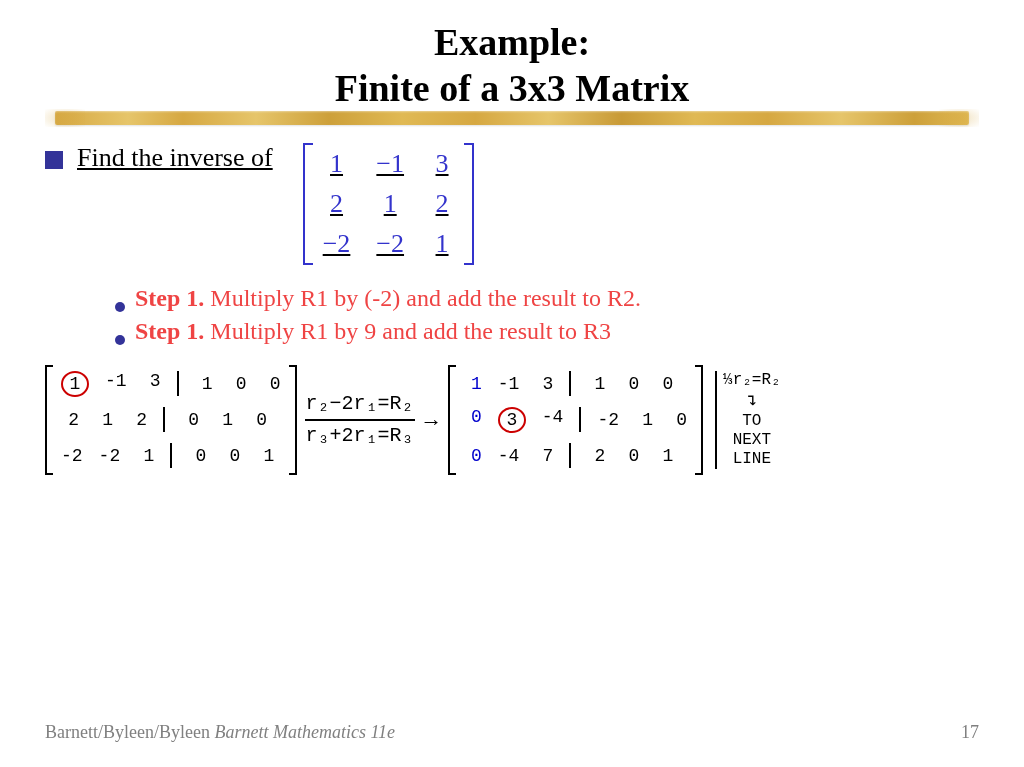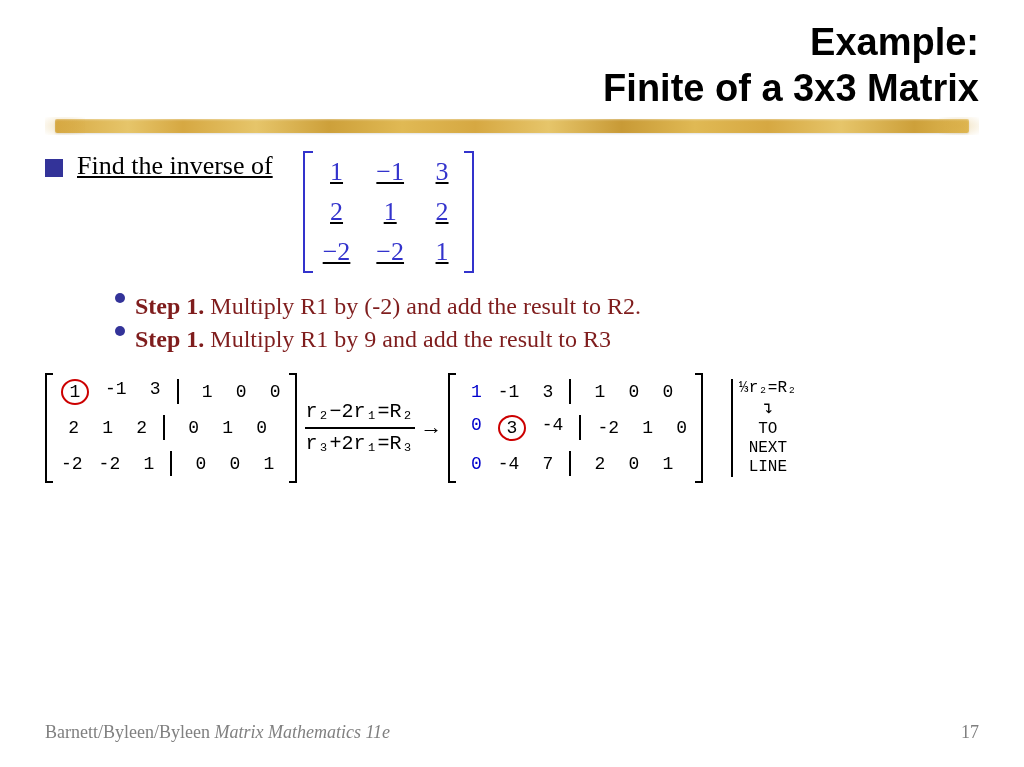--- a/index.html
+++ b/index.html
@@ -11,27 +11,26 @@
     background: #fff;
     position: relative;
     overflow: hidden;
   }
   .slide {
     padding: 20px 45px;
     box-sizing: border-box;
     height: 100%;
   }
   .title {
-    text-align: right;
+    text-align: center;
     font-weight: 900;
     font-size: 38px;
     color: #000;
     line-height: 1.2;
-    margin-bottom: 8px;
-    font-family: Liberation Sans, sans-serif;
+    font-family: Liberation Serif, serif;
   }
   .underline-rule {
     height: 14px;
     margin: 0 10px 18px 10px;
     border-radius: 2px;
     background: linear-gradient(to right,
       #d6a842 0%, #e6c56a 8%, #d6a842 14%,
       #e6c56a 22%, #cda03a 30%, #e0b954 38%,
       #d6a842 46%, #e6c56a 54%, #c89a36 62%,
       #e0b954 70%, #d6a842 78%, #e6c56a 86%,
@@ -92,24 +91,24 @@
     padding: 6px 10px;
   }
   .matrix-cell { text-align: center; min-width: 24px; }
 
   .sub-bullets {
     margin-left: 70px;
     margin-top: 20px;
   }
   .sub-row {
     display: flex;
-    align-items: flex-start;
+    align-items: flex-end;
     gap: 10px;
     font-size: 24px;
-    color: #7f1d1d;
+    color: #ef4444;
     font-family: "Times New Roman", Times, serif;
     margin-bottom: 6px;
   }
   .dot-bullet {
     width: 10px; height: 10px;
     border-radius: 50%;
     background: #333399;
     flex: none;
   }
   .sub-row b { font-weight: bold; }
@@ -184,21 +183,21 @@
     align-self: center;
   }
   .to-next {
     display: flex;
     flex-direction: column;
     align-items: center;
     font-size: 16px;
     line-height: 1.2;
     border-left: 2px solid #000;
     padding-left: 6px;
-    margin-left: 20px;
+    margin-left: 4px;
   }
   .to-next-arrow {
     font-size: 18px;
   }
 
   .footer {
     position: absolute;
     bottom: 24px;
     left: 45px;
     right: 45px;
@@ -365,18 +364,18 @@
       <div class="to-next-arrow">↴</div>
       <div>TO</div>
       <div>NEXT</div>
       <div>LINE</div>
     </div>
 
   </div>
 
   <div class="footer">
     <span>
-      <span>Barnett/Byleen/Byleen </span><span class="book">Matrix Mathematics 11e</span>
+      <span>Barnett/Byleen/Byleen </span><span class="book">Barnett Mathematics 11e</span>
     </span>
     <span>17</span>
   </div>
 
 </div>
 
 </body></html>

